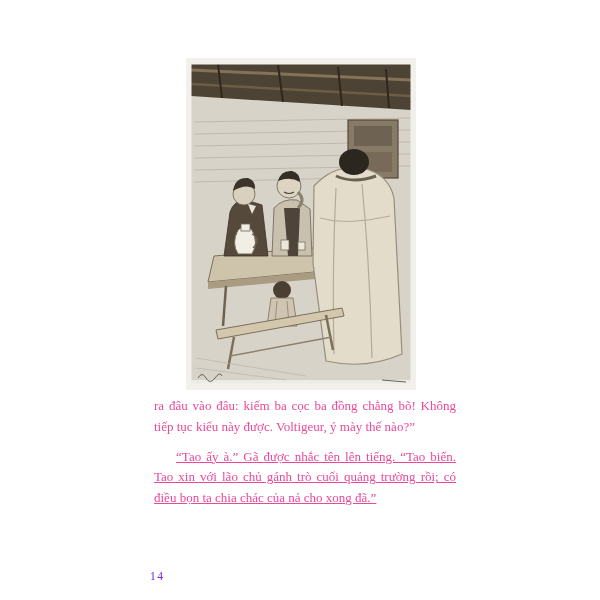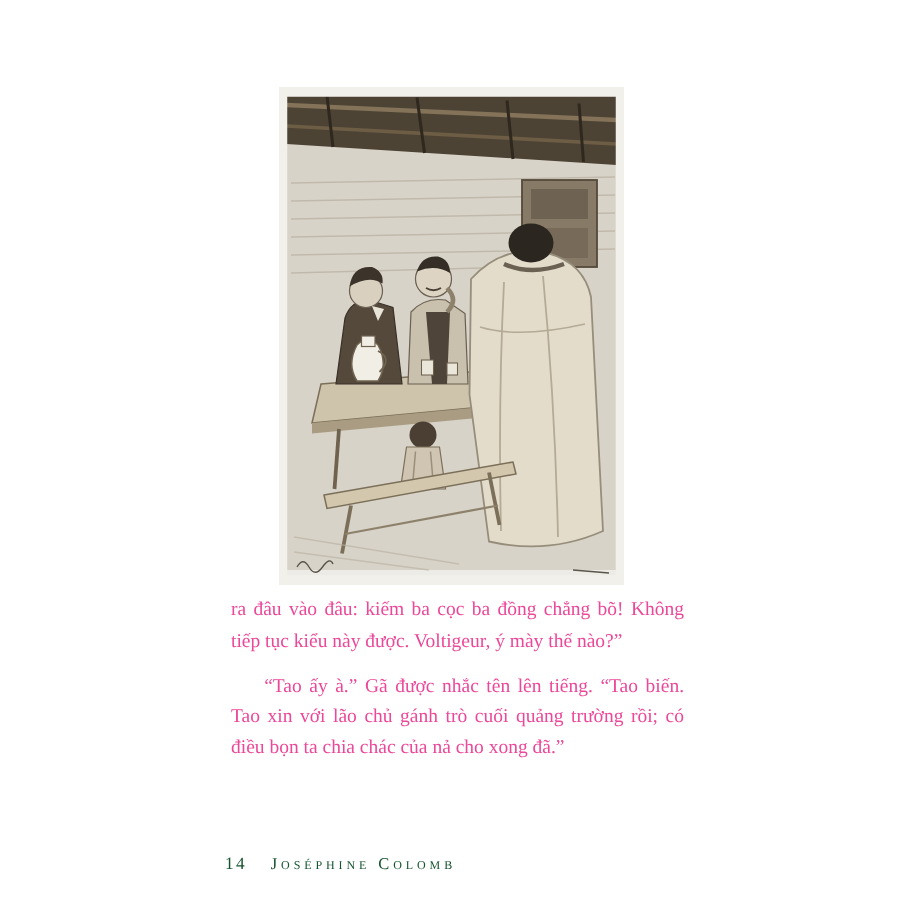--- a/index.html
+++ b/index.html
@@ -25,29 +25,29 @@
     left: 154px;
     top: 396px;
     width: 302px;
     color: #ec4899;
     font-size: 13px;
     line-height: 1.6;
     text-align: justify;
   }
   .para { margin: 0; }
   .para + .para { margin-top: 9px; }
-  .indent { text-indent: 1.7em; }
+  .indent { text-indent: 1.7em; text-decoration: underline; }
   .footer {
     position: absolute;
     left: 150px;
     top: 570px;
     display: flex;
     align-items: baseline;
     gap: 16px;
-    color: #14532d;
+    color: #6d28d9;
   }
   .pagenum { font-size: 11.5px; letter-spacing: 1.5px; }
   .author {
     font-size: 11px;
     font-variant: small-caps;
     letter-spacing: 2.6px;
   }
 </style>
 </head>
 <body>
@@ -134,16 +134,15 @@
     </svg>
   </figure>
 
   <div class="text-block">
     <p class="para">ra đâu vào đâu: kiếm ba cọc ba đồng chẳng bõ! Không tiếp tục kiểu này được. Voltigeur, ý mày thế nào?”</p>
     <p class="para indent">“Tao ấy à.” Gã được nhắc tên lên tiếng. “Tao biến. Tao xin với lão chủ gánh trò cuối quảng trường rồi; có điều bọn ta chia chác của nả cho xong đã.”</p>
   </div>
 
   <div class="footer">
     <span class="pagenum">14</span>
-    <span class="author">Joséphine Colomb</span>
   </div>
 
 </div>
 
 </body></html>

